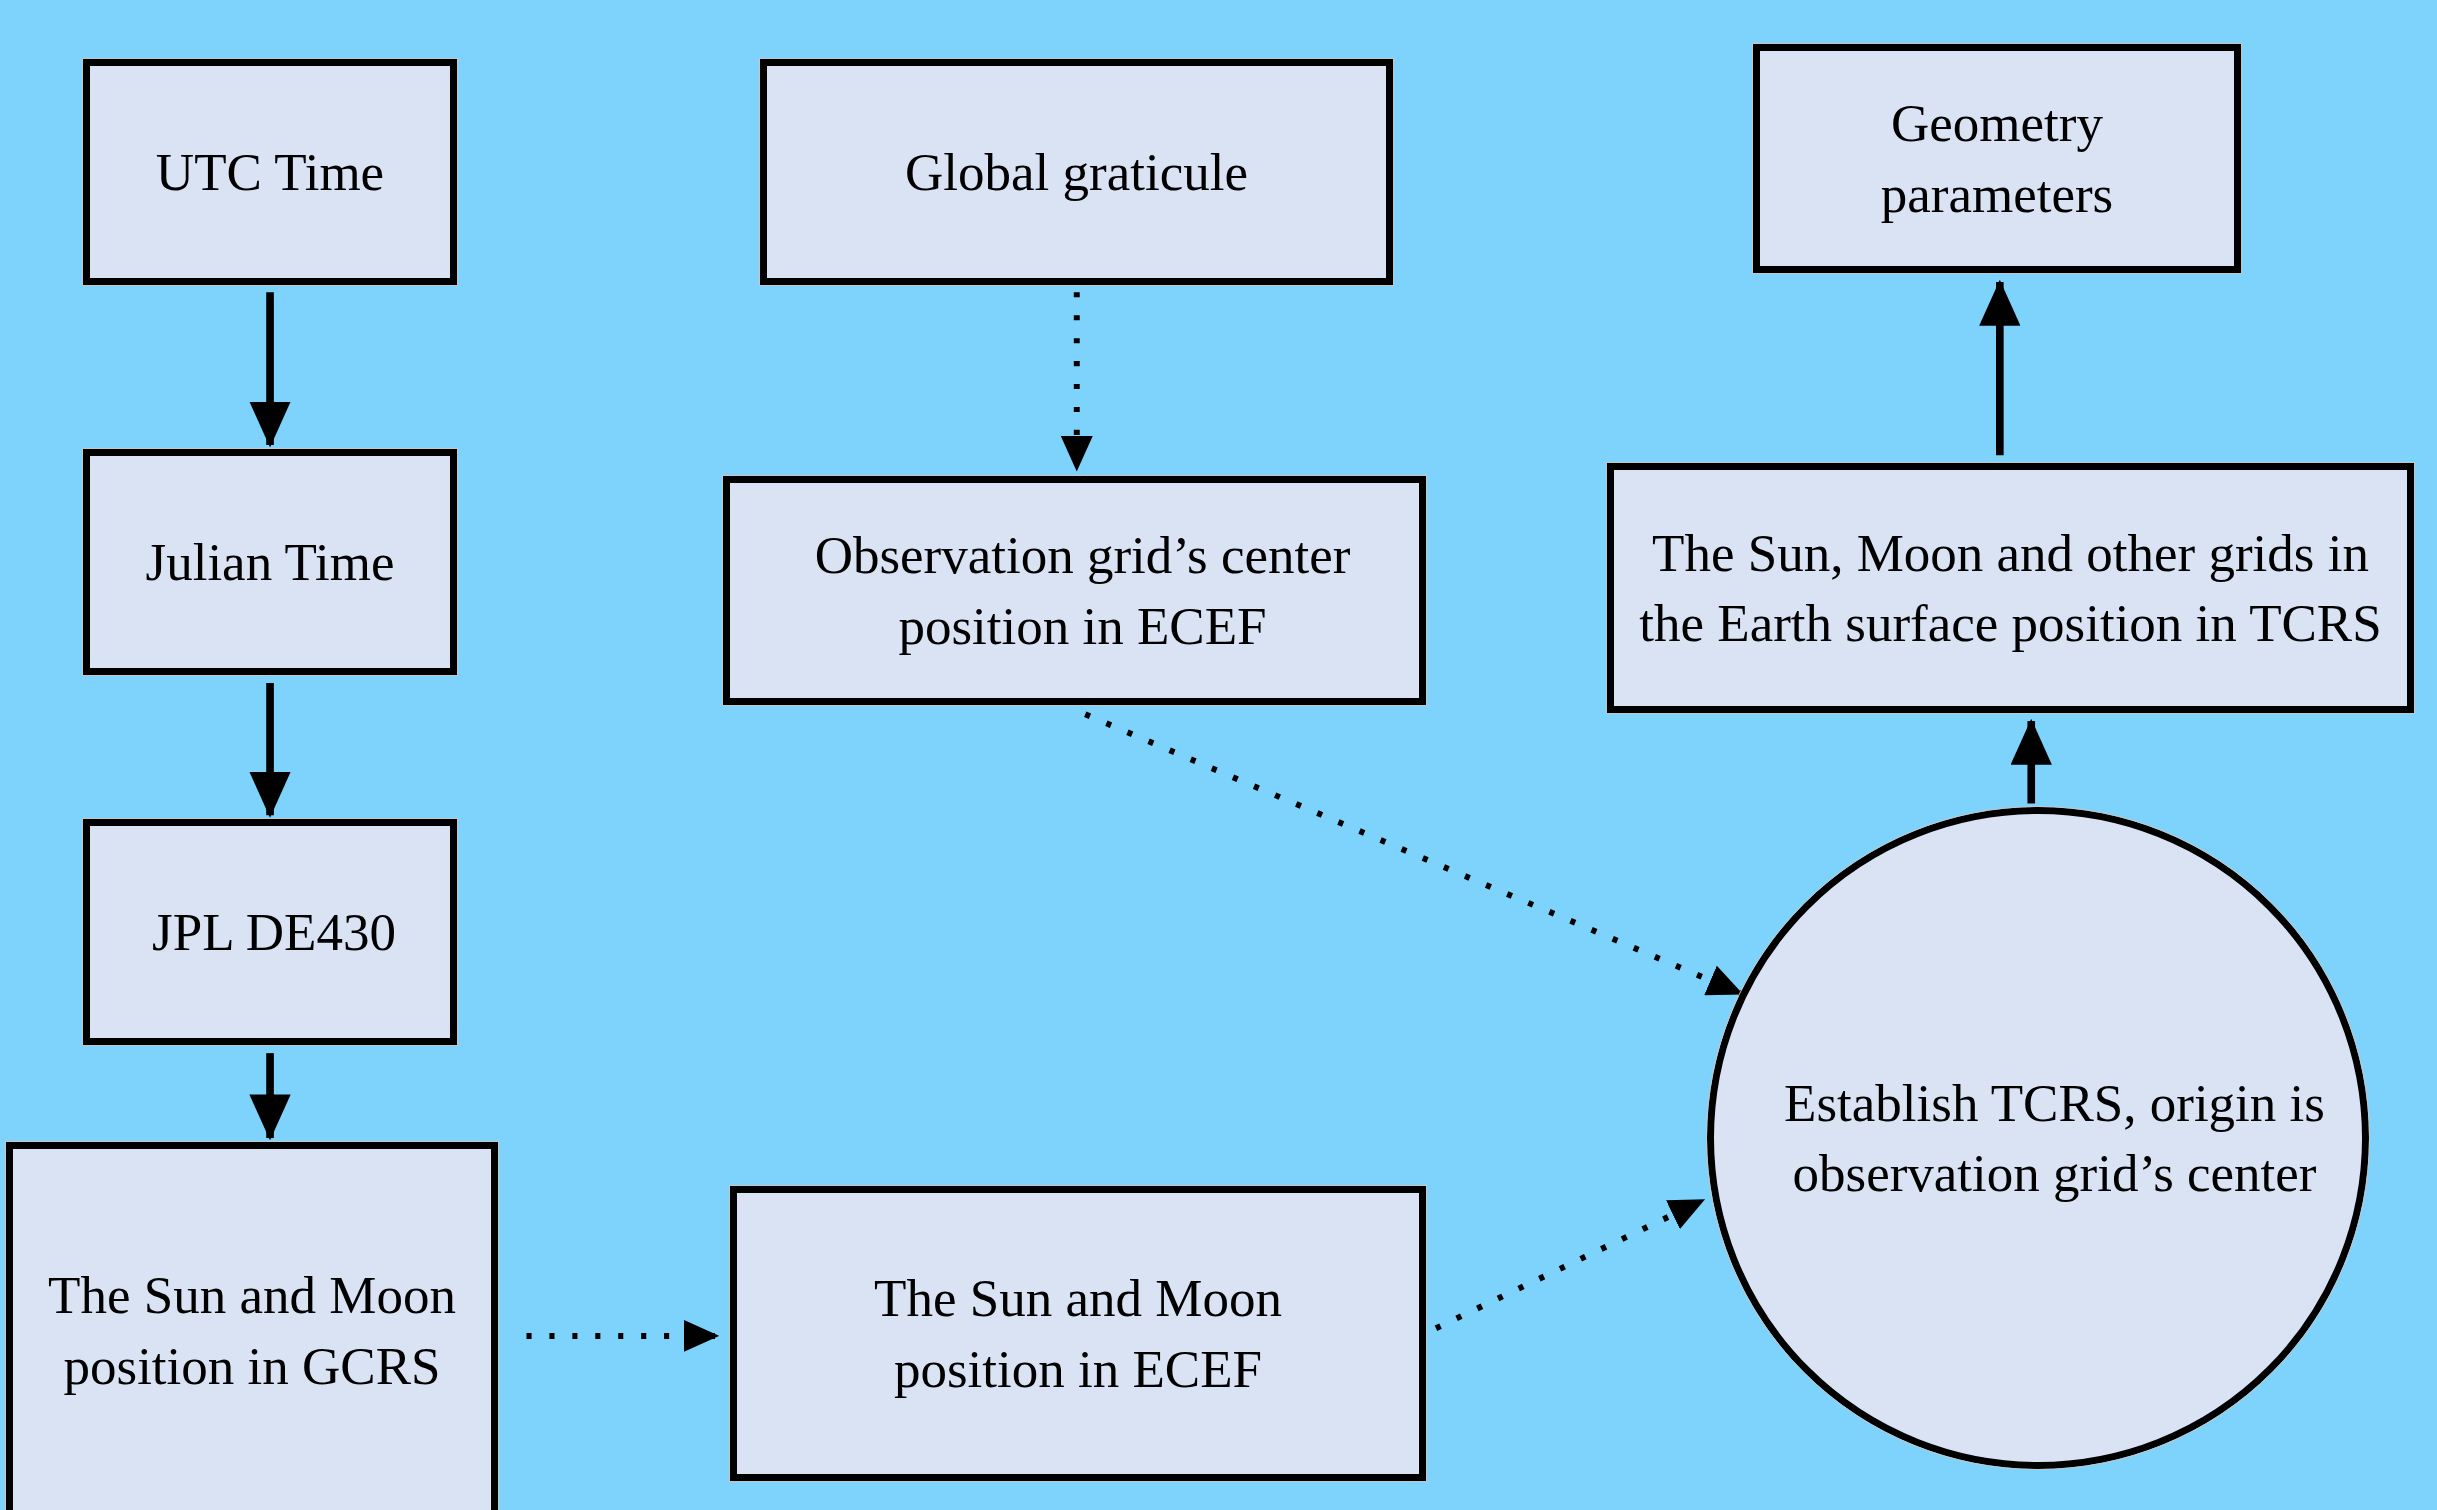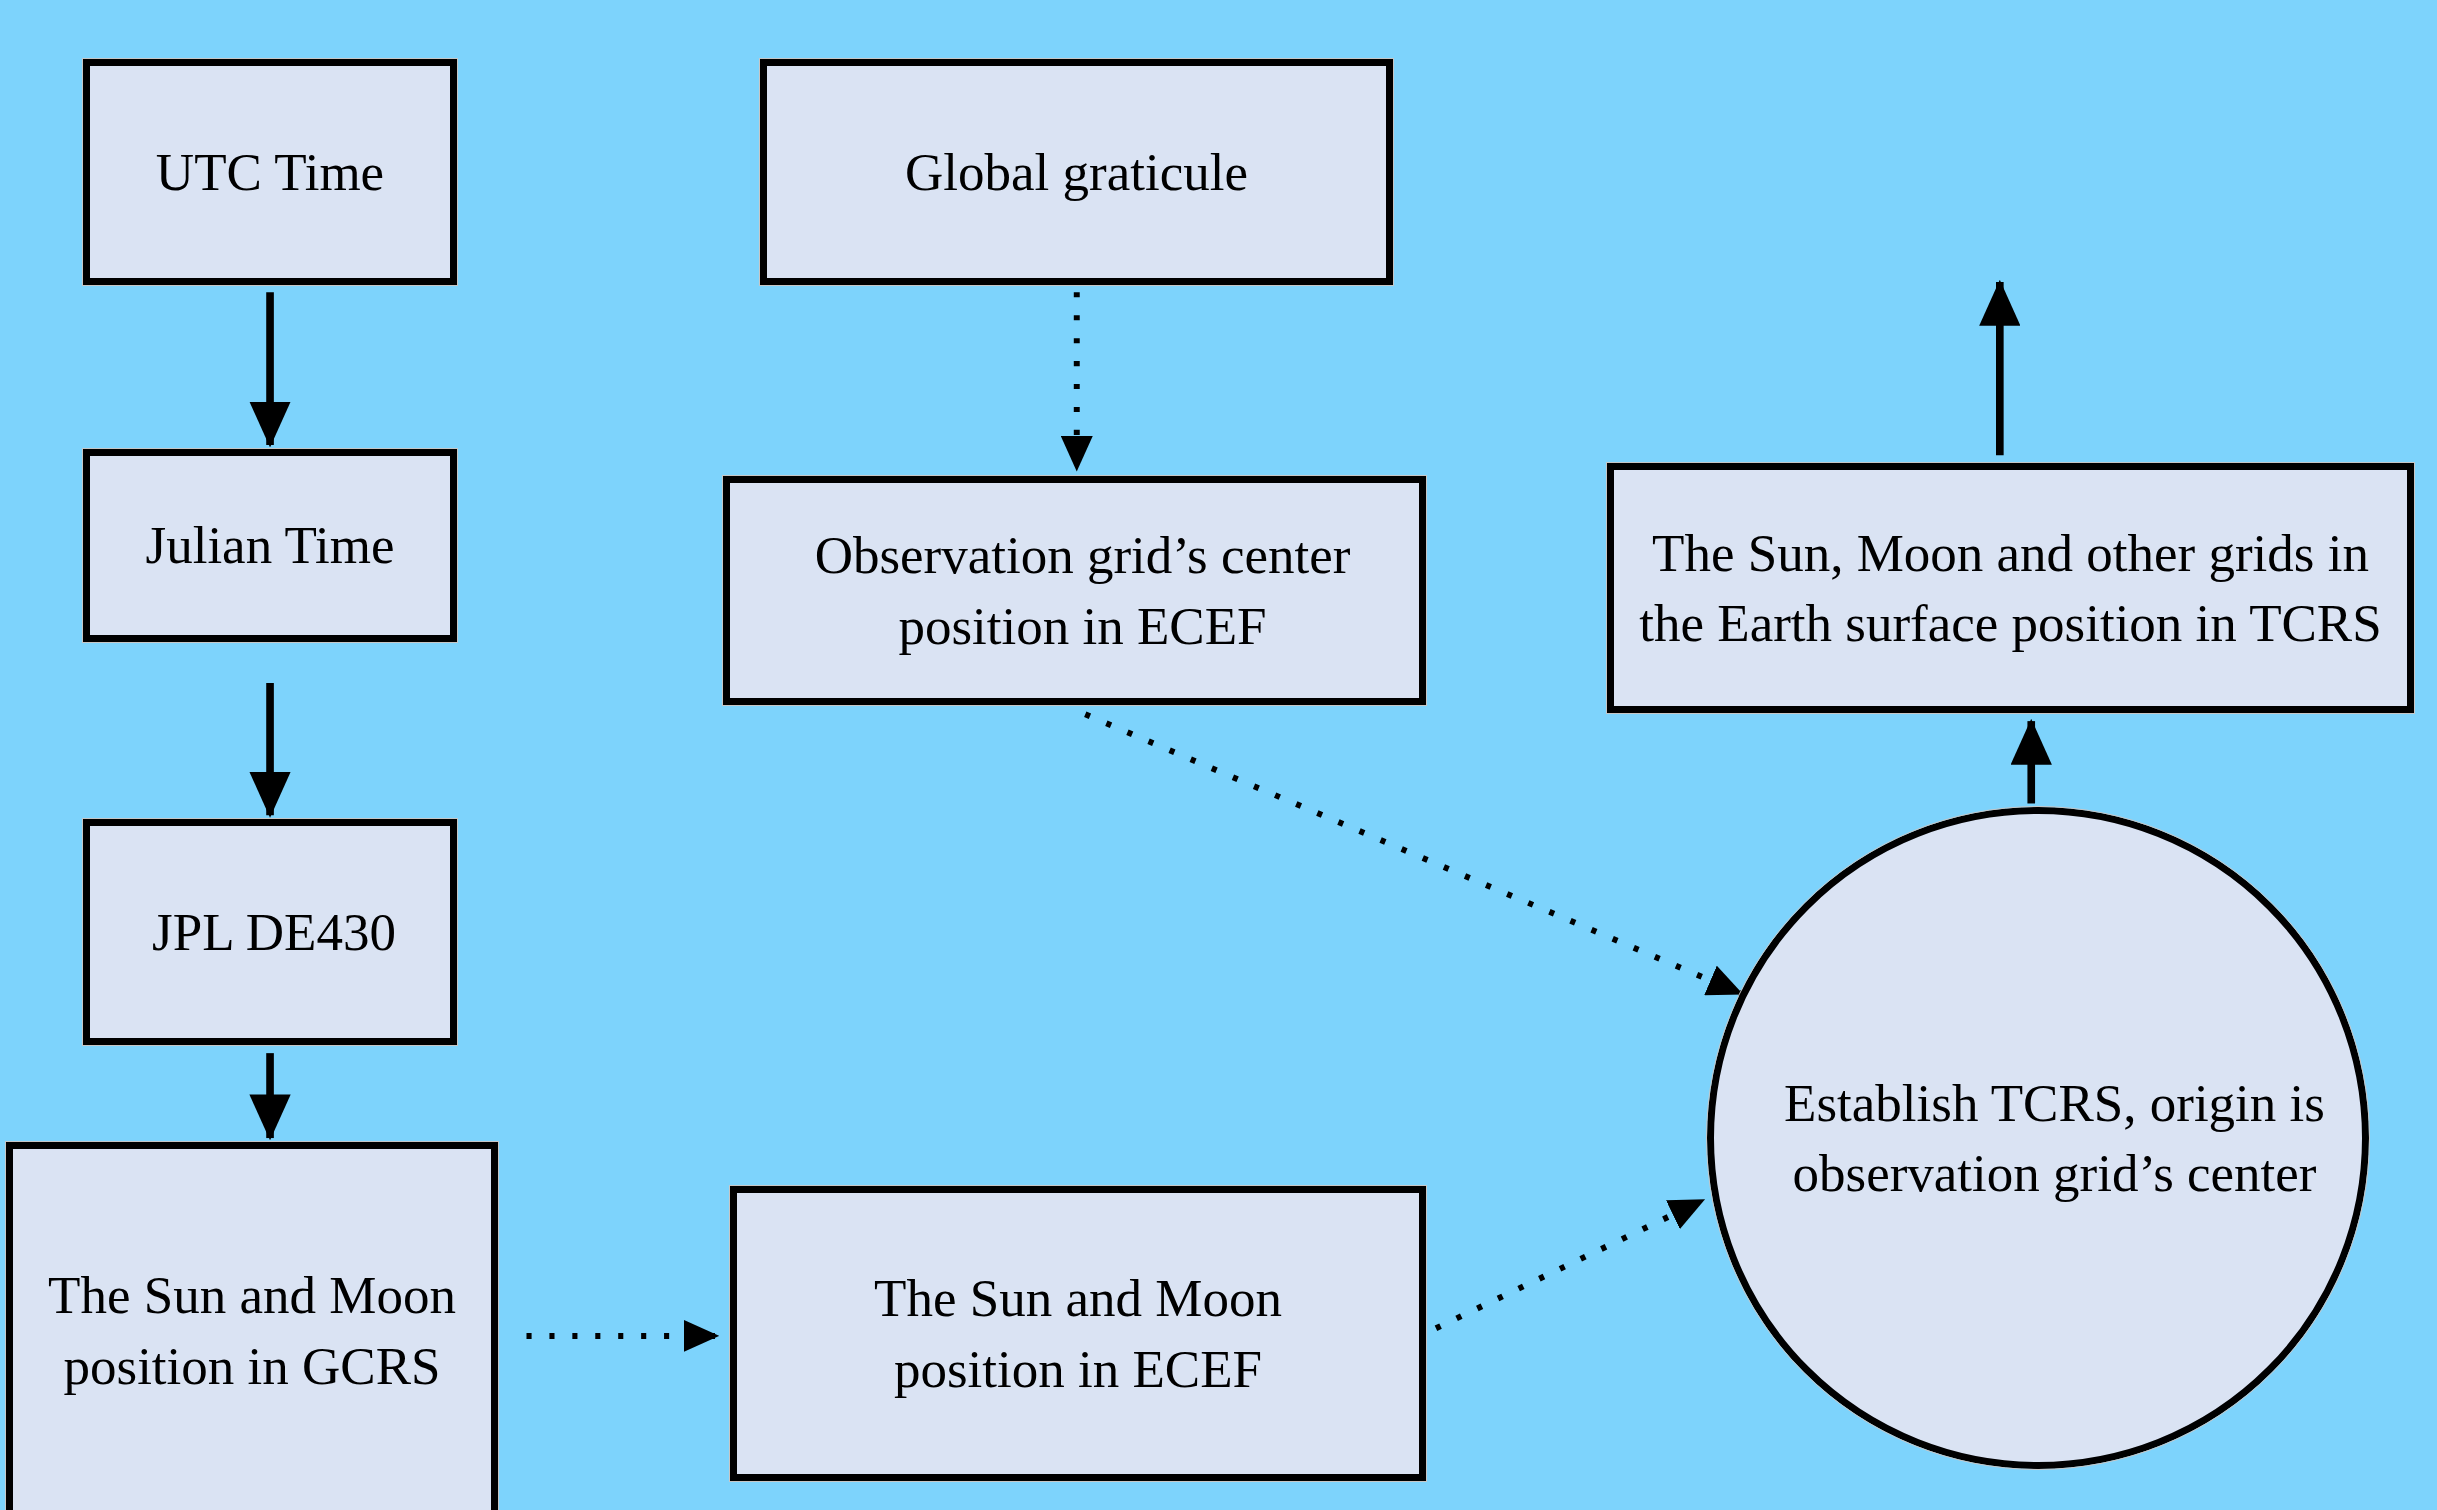--- a/index.html
+++ b/index.html
@@ -48,21 +48,21 @@
     <line class="edge-line edge-dotted" x1="1278" y1="841" x2="2051" y2="1170" marker-end="url(#arrowhead)"></line>
     <line class="edge-line edge-dotted" x1="1691" y1="1564" x2="2006" y2="1413" marker-end="url(#arrowhead)"></line>
     <line class="edge-line edge-solid" x1="2392" y1="946" x2="2392" y2="849" marker-end="url(#arrowhead)"></line>
     <line class="edge-line edge-solid" x1="2355" y1="536" x2="2355" y2="332" marker-end="url(#arrowhead)"></line>
   </svg>
 
   <div class="node" style="left:83px;top:59px;width:374px;height:226px;">
     <span class="label">UTC Time</span>
   </div>
 
-  <div class="node" style="left:83px;top:449px;width:374px;height:193px;">
+  <div class="node" style="left:83px;top:449px;width:374px;height:226px;">
     <span class="label">Julian Time</span>
   </div>
 
   <div class="node" style="left:83px;top:819px;width:374px;height:226px;padding-left:8px;">
     <span class="label">JPL DE430</span>
   </div>
 
   <div class="node" style="left:6px;top:1142px;width:492px;height:377px;">
     <span class="label" style="max-width:408px;">The Sun and Moon position in GCRS</span>
   </div>
@@ -72,20 +72,23 @@
   </div>
 
   <div class="node" style="left:723px;top:476px;width:703px;height:229px;padding-left:16px;">
     <span class="label" style="max-width:620px;">Observation grid’s center position in ECEF</span>
   </div>
 
   <div class="node" style="left:730px;top:1186px;width:696px;height:295px;">
     <span class="label" style="max-width:476px;">The Sun and Moon position in ECEF</span>
   </div>
 
+  <div class="node" style="left:1753px;top:44px;width:488px;height:229px;">
+    <span class="label" style="max-width:289px;">Geometry parameters</span>
+  </div>
 
   <div class="node" style="left:1607px;top:463px;width:807px;height:250px;">
     <span class="label" style="max-width:764px;">The Sun, Moon and other grids in the Earth surface position in TCRS</span>
   </div>
 
   <div class="node circle-node" style="left:1707px;top:807px;width:662px;height:662px;">
     <span class="label" style="max-width:552px;margin-left:33px;">Establish TCRS, origin is observation grid’s center</span>
   </div>
 
 </div>

